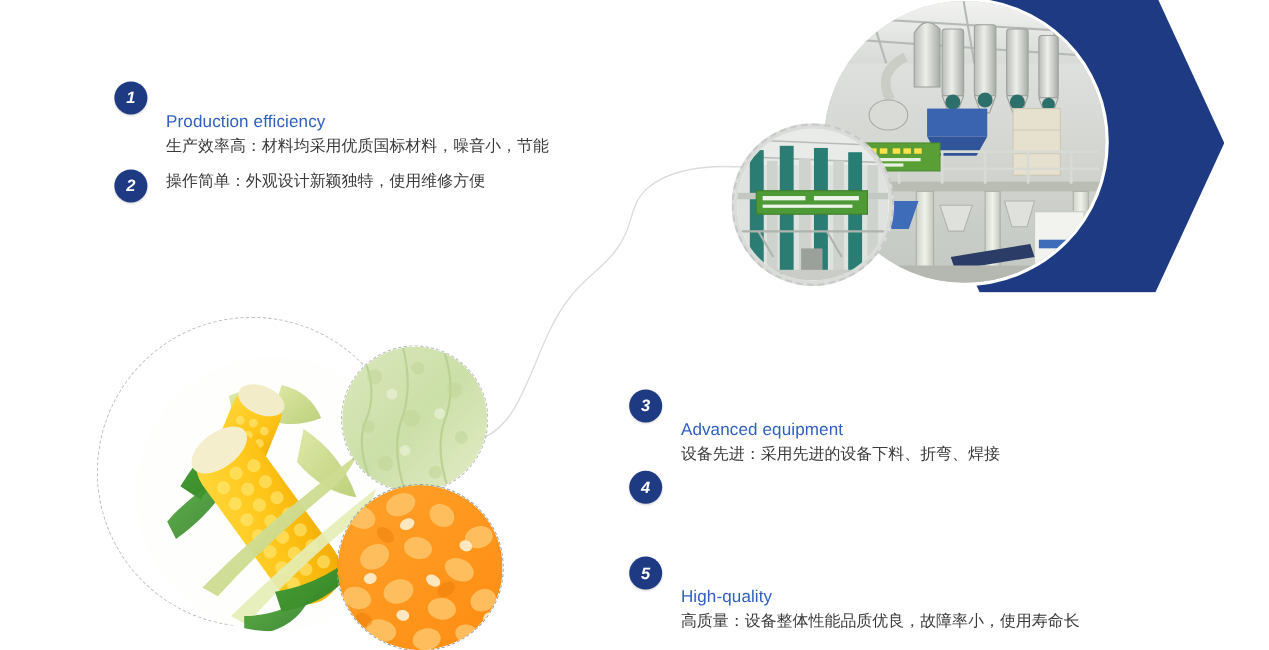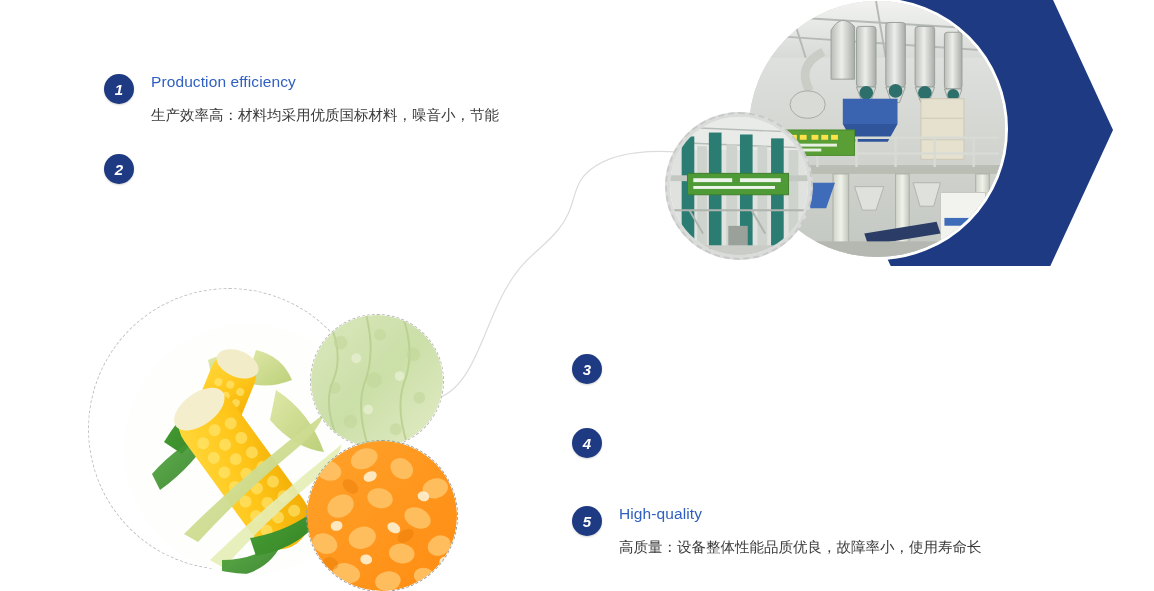--- a/index.html
+++ b/index.html
@@ -22,25 +22,25 @@
     color:#ffffff;
     font-style:italic;font-weight:bold;font-size:15px;
     display:flex;align-items:center;justify-content:center;
     flex:0 0 30px;
     box-shadow:0 1px 2px rgba(0,0,0,.18);
     margin-top:2px;
   }
   .ftext{margin-left:17px;}
   .fhead{
     color:#2f5fc0;font-size:15.5px;line-height:19px;
-    letter-spacing:.1px;white-space:nowrap;
+    letter-spacing:.1px;white-space:nowrap;margin-top:29px;
   }
   .fbody{
     color:#3a3a3a;font-size:14.5px;line-height:21px;
-    margin-top:14px;white-space:nowrap;
+    margin-top:3px;white-space:nowrap;
     font-family:"DejaVu Sans","Liberation Sans",sans-serif;
   }
 
   #f1{left:104px;top:72px;}
   #f2{left:104px;top:152px;}
   #f3{left:572px;top:352px;}
   #f4{left:572px;top:426px;}
   #f5{left:572px;top:504px;}
 
   
@@ -431,25 +431,30 @@
     <div class="badge">1</div>
     <div class="ftext">
       <div class="fhead">Production efficiency</div>
       <div class="fbody">生产效率高：材料均采用优质国标材料，噪音小，节能</div>
     </div>
   </div>
 
   <div class="feature" id="f2">
     <div class="badge">2</div>
     <div class="ftext">
+      <div class="fbody">操作简单：外观设计新颖独特，使用维修方便</div>
     </div>
   </div>
 
   <div class="feature" id="f3">
     <div class="badge">3</div>
+    <div class="ftext">
+      <div class="fhead">Advanced equipment</div>
+      <div class="fbody">设备先进：采用先进的设备下料、折弯、焊接</div>
+    </div>
   </div>
 
   <div class="feature" id="f4">
     <div class="badge">4</div>
   </div>
 
   <div class="feature" id="f5">
     <div class="badge">5</div>
     <div class="ftext">
       <div class="fhead">High-quality</div>

